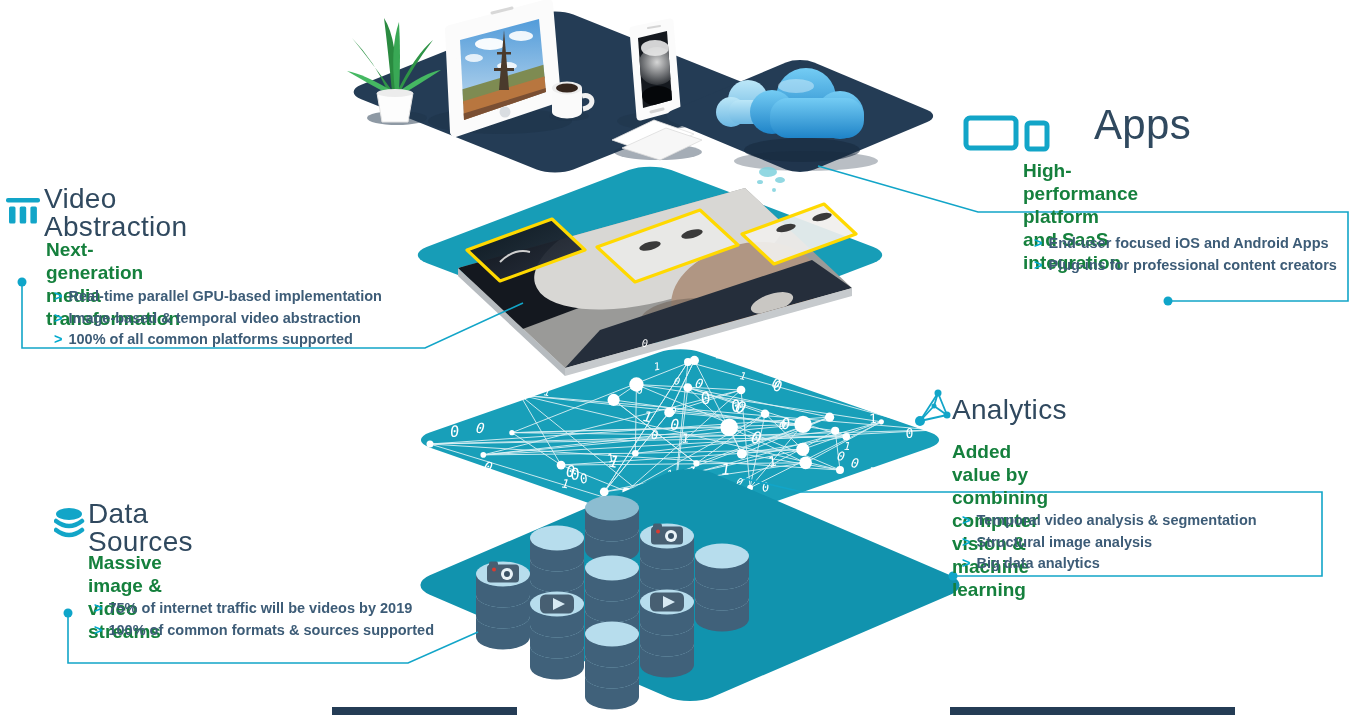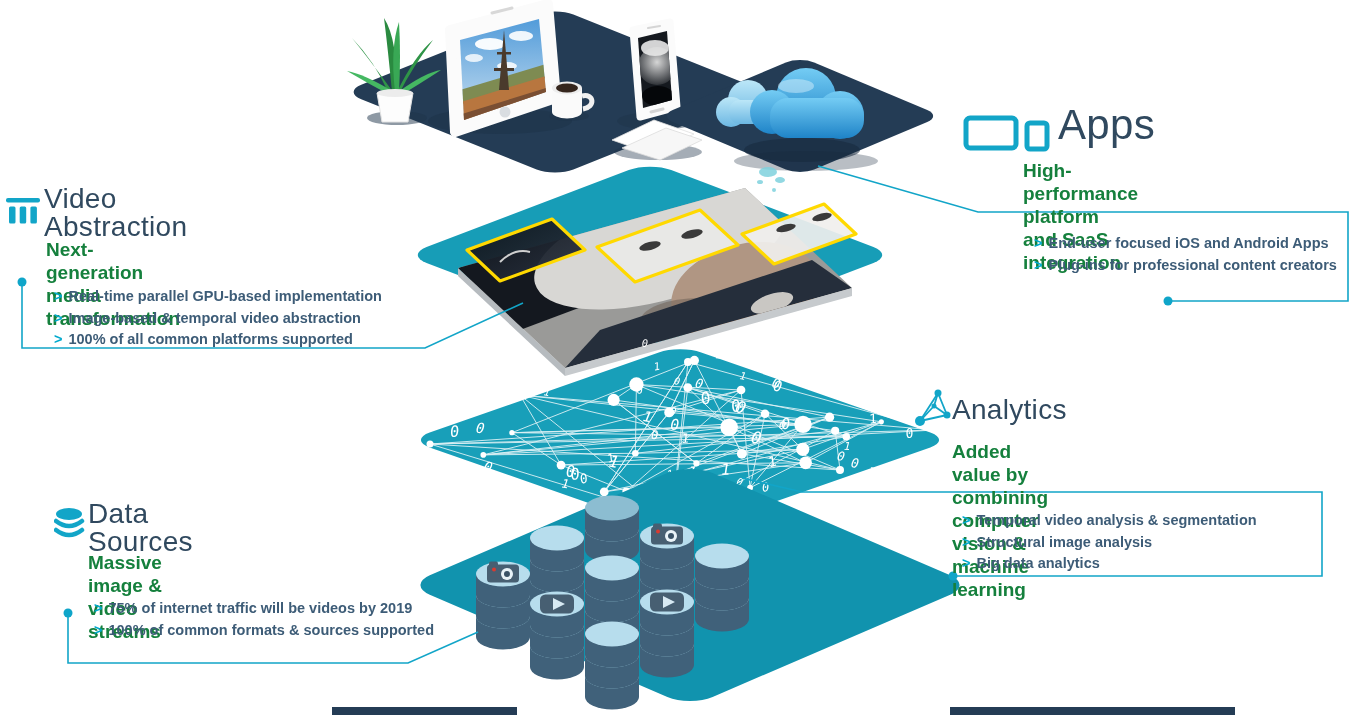--- a/index.html
+++ b/index.html
@@ -493,21 +493,21 @@
     <li><span class="gt">&gt;</span><span>Image-based &amp; temporal video abstraction</span></li>
     <li><span class="gt">&gt;</span><span>100% of all common platforms supported</span></li>
   </ul>
 </div>
 
 <div class="abs" style="left:0;top:0">
   <svg class="abs" style="left:963;top:114" width="92" height="38" viewBox="0 0 92 38" fill="none" stroke="#12a5c8" stroke-width="5">
     <rect x="3" y="4" width="50" height="30" rx="4"></rect>
     <rect x="64" y="9" width="20" height="26" rx="3"></rect>
   </svg>
-  <div class="abs ttl" style="left:1058px;top:104px;font-size:42px">Apps</div>
+  <div class="abs ttl" style="left:1094px;top:104px;font-size:42px">Apps</div>
   <div class="abs" style="left:1023px;top:159px">
     <div class="sub">High-performance platform</div>
     <div class="sub">and SaaS integration</div>
   </div>
   <ul class="abs bl" style="left:1022px;top:221px">
     <li><span class="gt">&gt;</span><span>End-user focused iOS and Android Apps</span></li>
     <li><span class="gt">&gt;</span><span>Plug-ins for professional content creators</span></li>
   </ul>
 </div>
 

